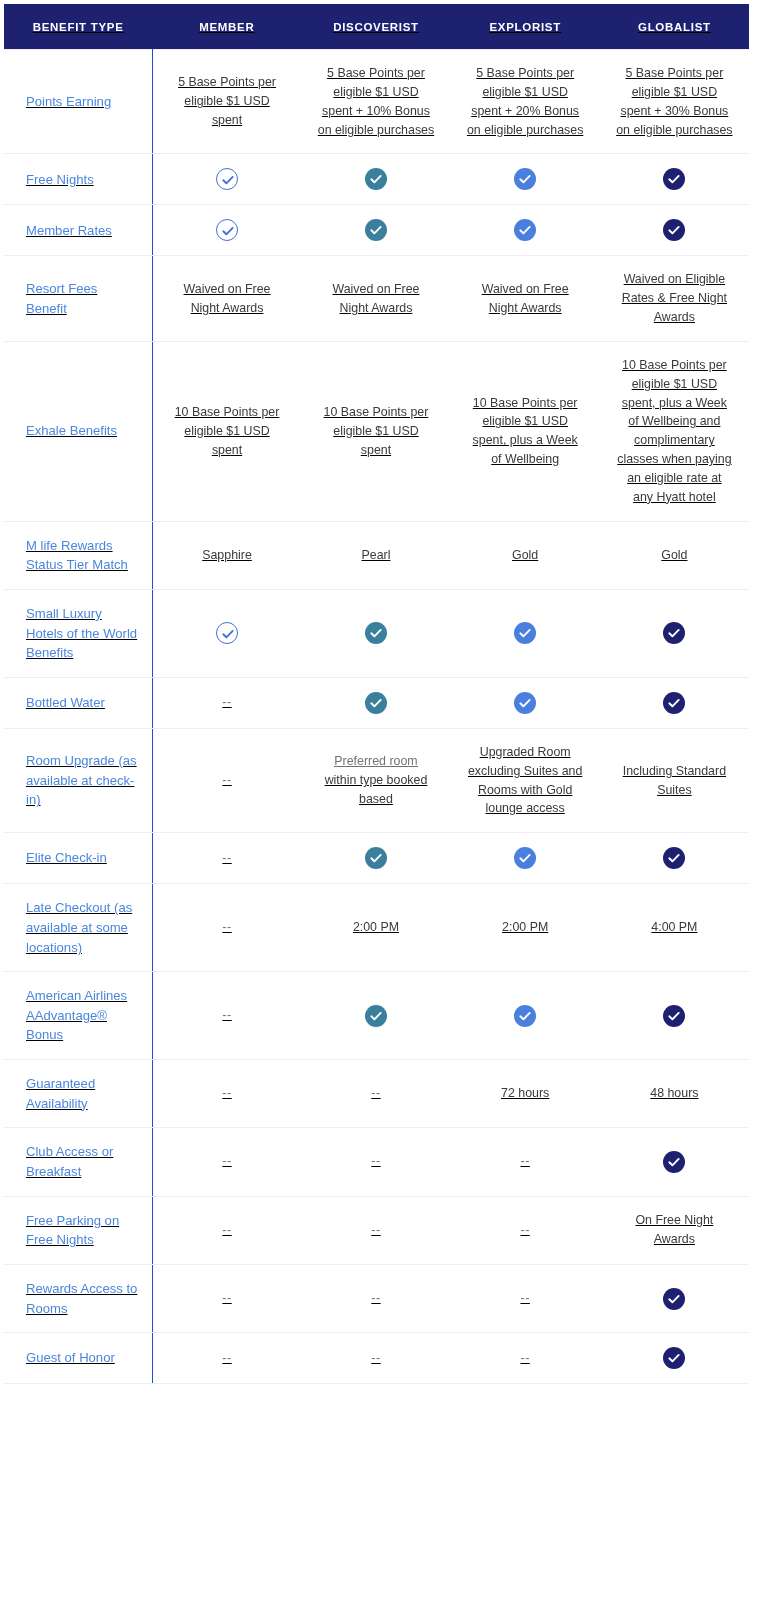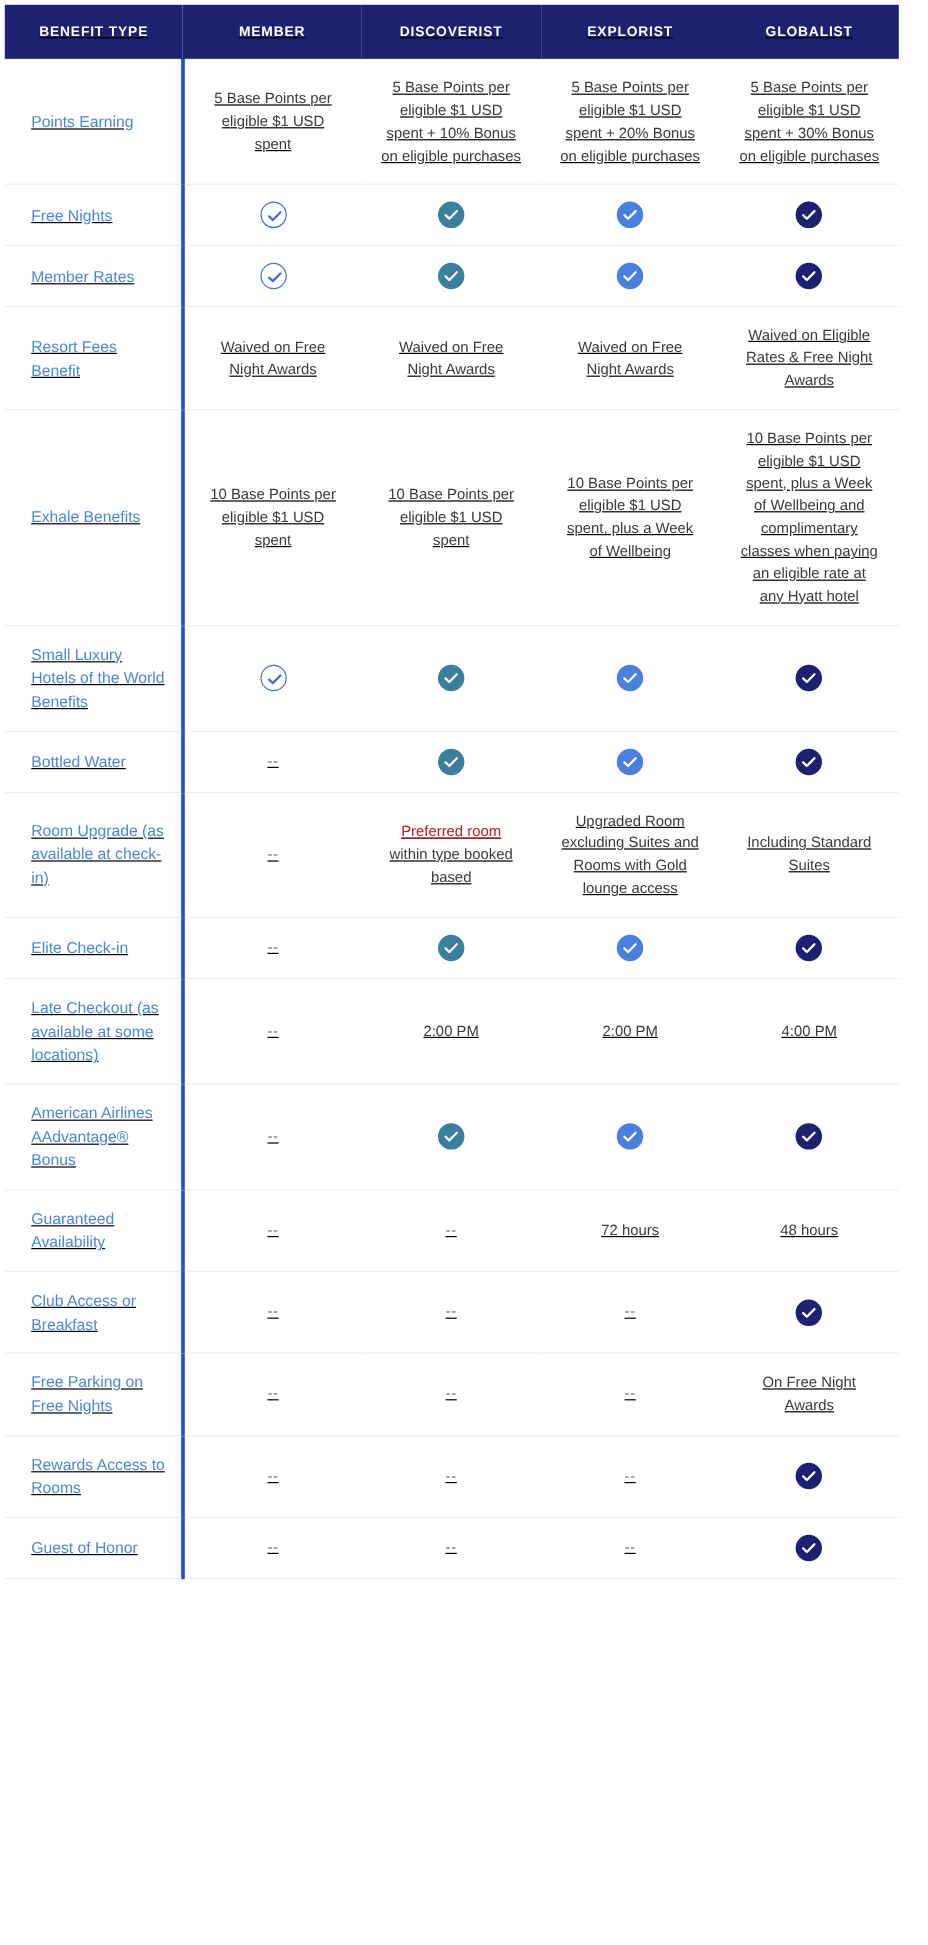--- a/index.html
+++ b/index.html
@@ -48,28 +48,28 @@
     color: #3a3a3a;
     line-height: 1.52;
     padding: 14px 16px;
   }
   tbody td.benefit-label {
     text-align: left;
     color: #4a86dd;
     font-size: 13.1px;
     line-height: 1.5;
     padding: 14px 10px 14px 22px;
-    border-right: 3px solid #1d4ed8;
+    border-right: 1px solid #1d4ed8;
     width: 148px;
   }
   tbody tr:last-child td { border-bottom: 1px solid #eceef1; }
 
   .dash { color: #707070; font-size: 12.6px; letter-spacing: 0.5px; }
 
-  .link-inline { color: #b91c1c; }
+  .link-inline { color: #737373; }
 
   
   .chk {
     display: inline-block;
     width: 22px;
     height: 22px;
     border-radius: 50%;
     position: relative;
     vertical-align: middle;
   }
@@ -141,20 +141,27 @@
           <td><span>Waived on Eligible Rates &amp; Free Night Awards</span></td>
         </tr>
         <tr>
           <td class="benefit-label"><span>Exhale Benefits</span></td>
           <td><span>10 Base Points per eligible $1 USD spent</span></td>
           <td><span>10 Base Points per eligible $1 USD spent</span></td>
           <td><span>10 Base Points per eligible $1 USD spent, plus a Week of Wellbeing</span></td>
           <td><span>10 Base Points per eligible $1 USD spent, plus a Week of Wellbeing and complimentary classes when paying an eligible rate at any Hyatt hotel</span></td>
         </tr>
         <tr>
+          <td class="benefit-label"><span>M life Rewards Status Tier Match</span></td>
+          <td><span>Sapphire</span></td>
+          <td><span>Pearl</span></td>
+          <td><span>Gold</span></td>
+          <td><span>Gold</span></td>
+        </tr>
+        <tr>
           <td class="benefit-label"><span>Small Luxury Hotels of the World Benefits</span></td>
           <td><span class="chk chk-member"><svg width="22" height="22" viewBox="0 0 22 22" fill="none" aria-hidden="true">
                 <path d="M6.3 11.3 L9.4 14.3 L15.7 7.9" stroke-width="1.9" stroke-linecap="round" stroke-linejoin="round" fill="none"></path>
               </svg></span></td>
           <td><span class="chk chk-teal"><svg width="22" height="22" viewBox="0 0 22 22" fill="none" aria-hidden="true">
                 <path d="M6.3 11.3 L9.4 14.3 L15.7 7.9" stroke-width="1.9" stroke-linecap="round" stroke-linejoin="round" fill="none"></path>
               </svg></span></td>
           <td><span class="chk chk-blue"><svg width="22" height="22" viewBox="0 0 22 22" fill="none" aria-hidden="true">
                 <path d="M6.3 11.3 L9.4 14.3 L15.7 7.9" stroke-width="1.9" stroke-linecap="round" stroke-linejoin="round" fill="none"></path>
               </svg></span></td>

